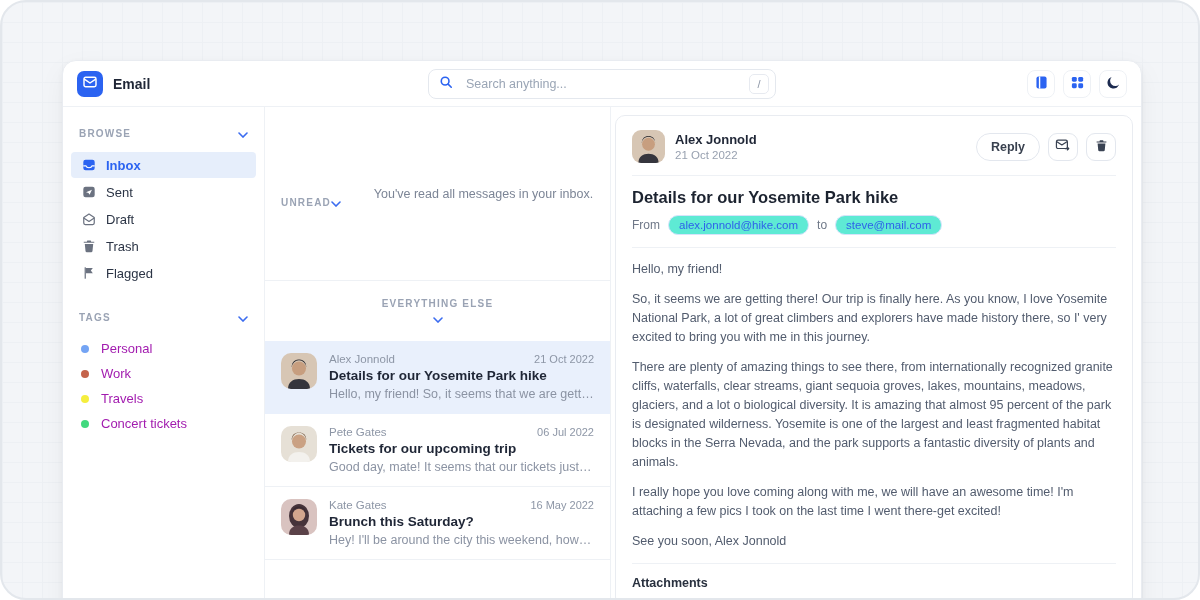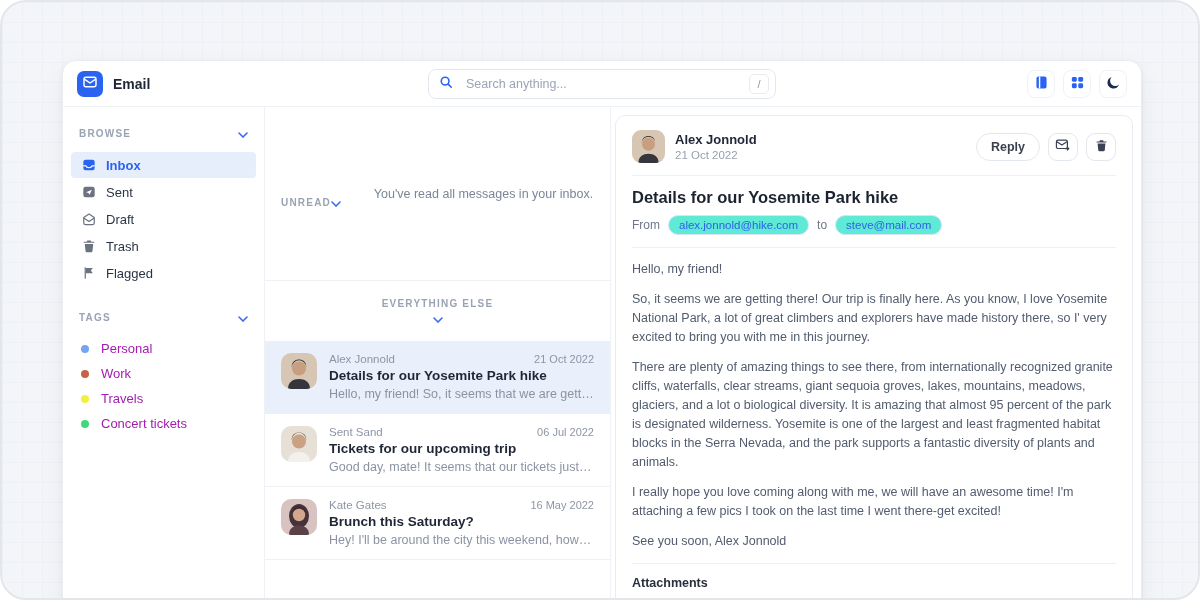--- a/index.html
+++ b/index.html
@@ -285,21 +285,21 @@
             <div class="avatar">
               <svg width="36" height="36" viewBox="0 0 36 36">
                   <rect width="36" height="36" fill="#e6e0d6"></rect>
                   <path d="M7 36c0-7 5-10 11-10s11 3 11 10z" fill="#f3f1ed"></path>
                   <circle cx="18" cy="15.5" r="7" fill="#caa183"></circle>
                   <path d="M10.8 14a7.2 7.2 0 0 1 14.4 0c.3-2-0.6-7.5-7.2-7.5s-7.5 5.5-7.2 7.5z" fill="#6b4c33"></path>
                 </svg>
             </div>
             <div class="email-meta">
               <div class="email-row1">
-                <span class="email-sender">Sent Sand</span>
+                <span class="email-sender">Pete Gates</span>
                 <span class="email-date">06 Jul 2022</span>
               </div>
               <div class="email-subject">Tickets for our upcoming trip</div>
               <div class="email-preview">Good day, mate! It seems that our tickets just arrived...</div>
             </div>
           </div>
 
           <div class="email-item">
             <div class="avatar">
               <svg width="36" height="36" viewBox="0 0 36 36">

